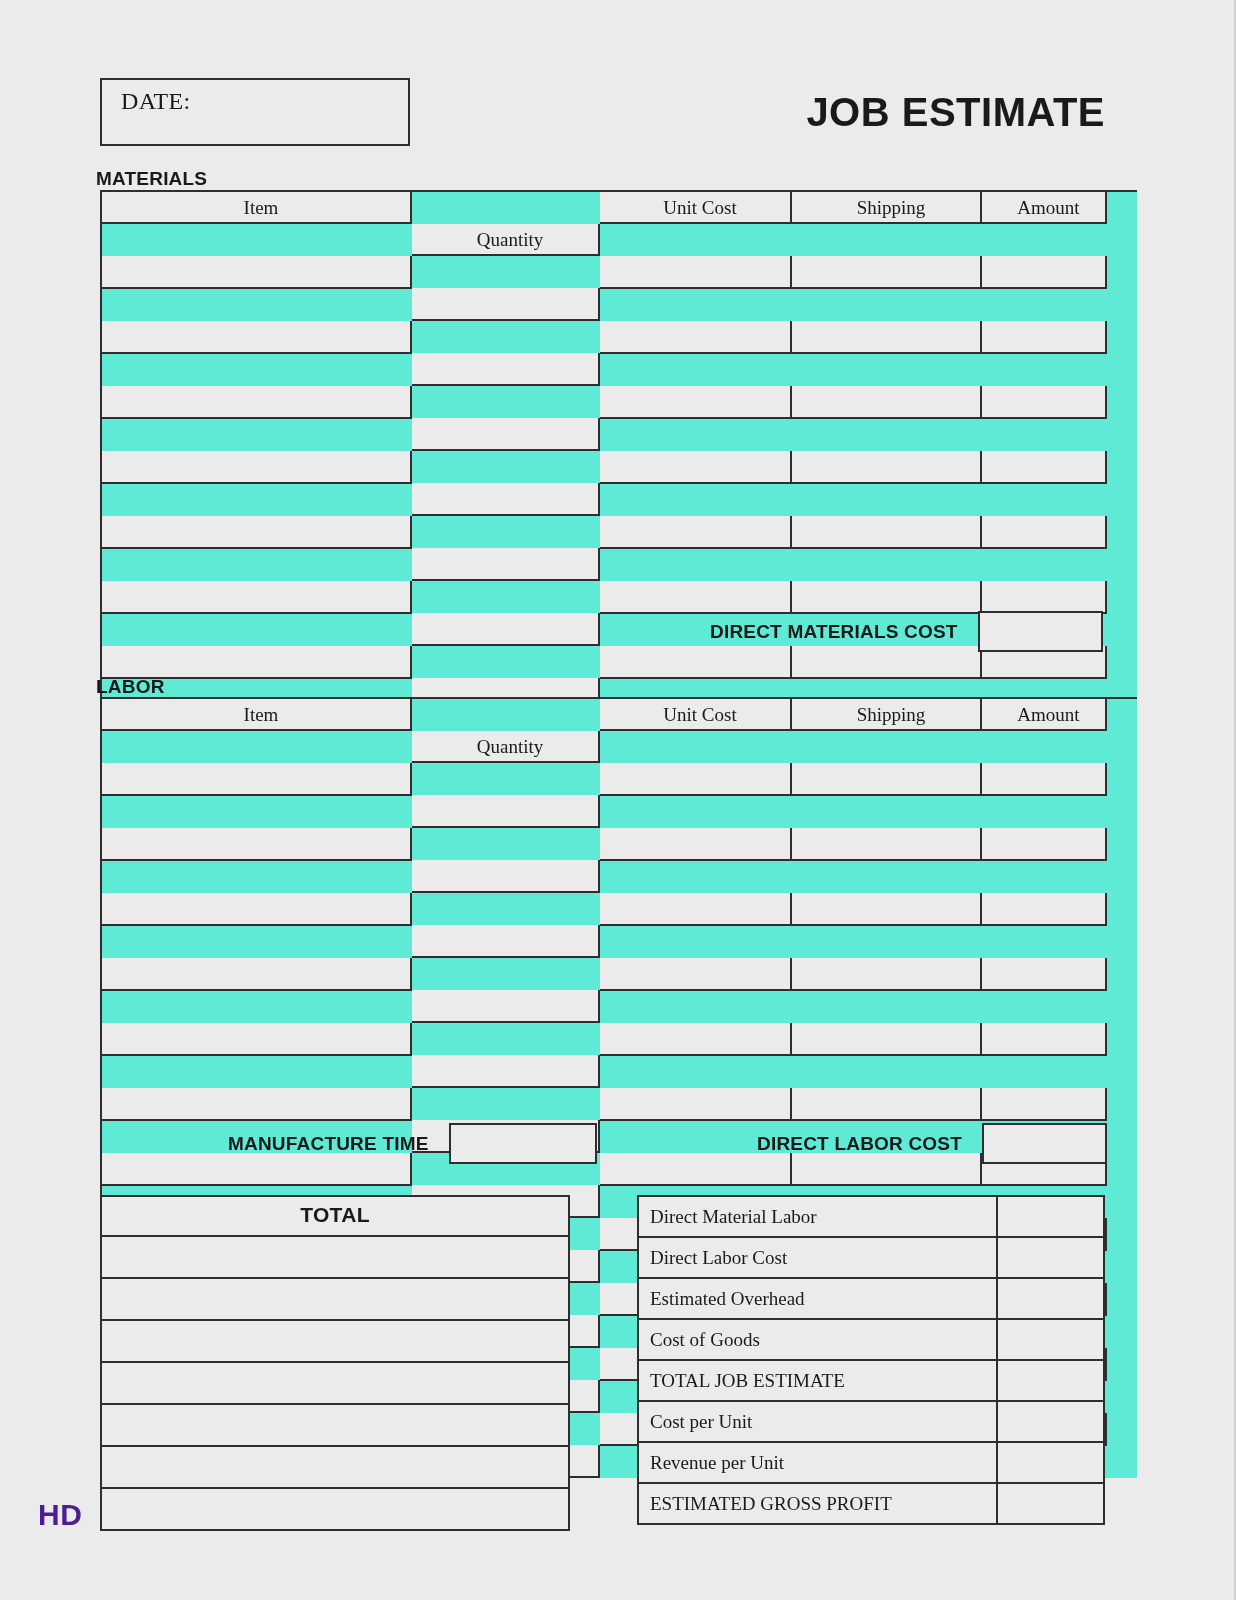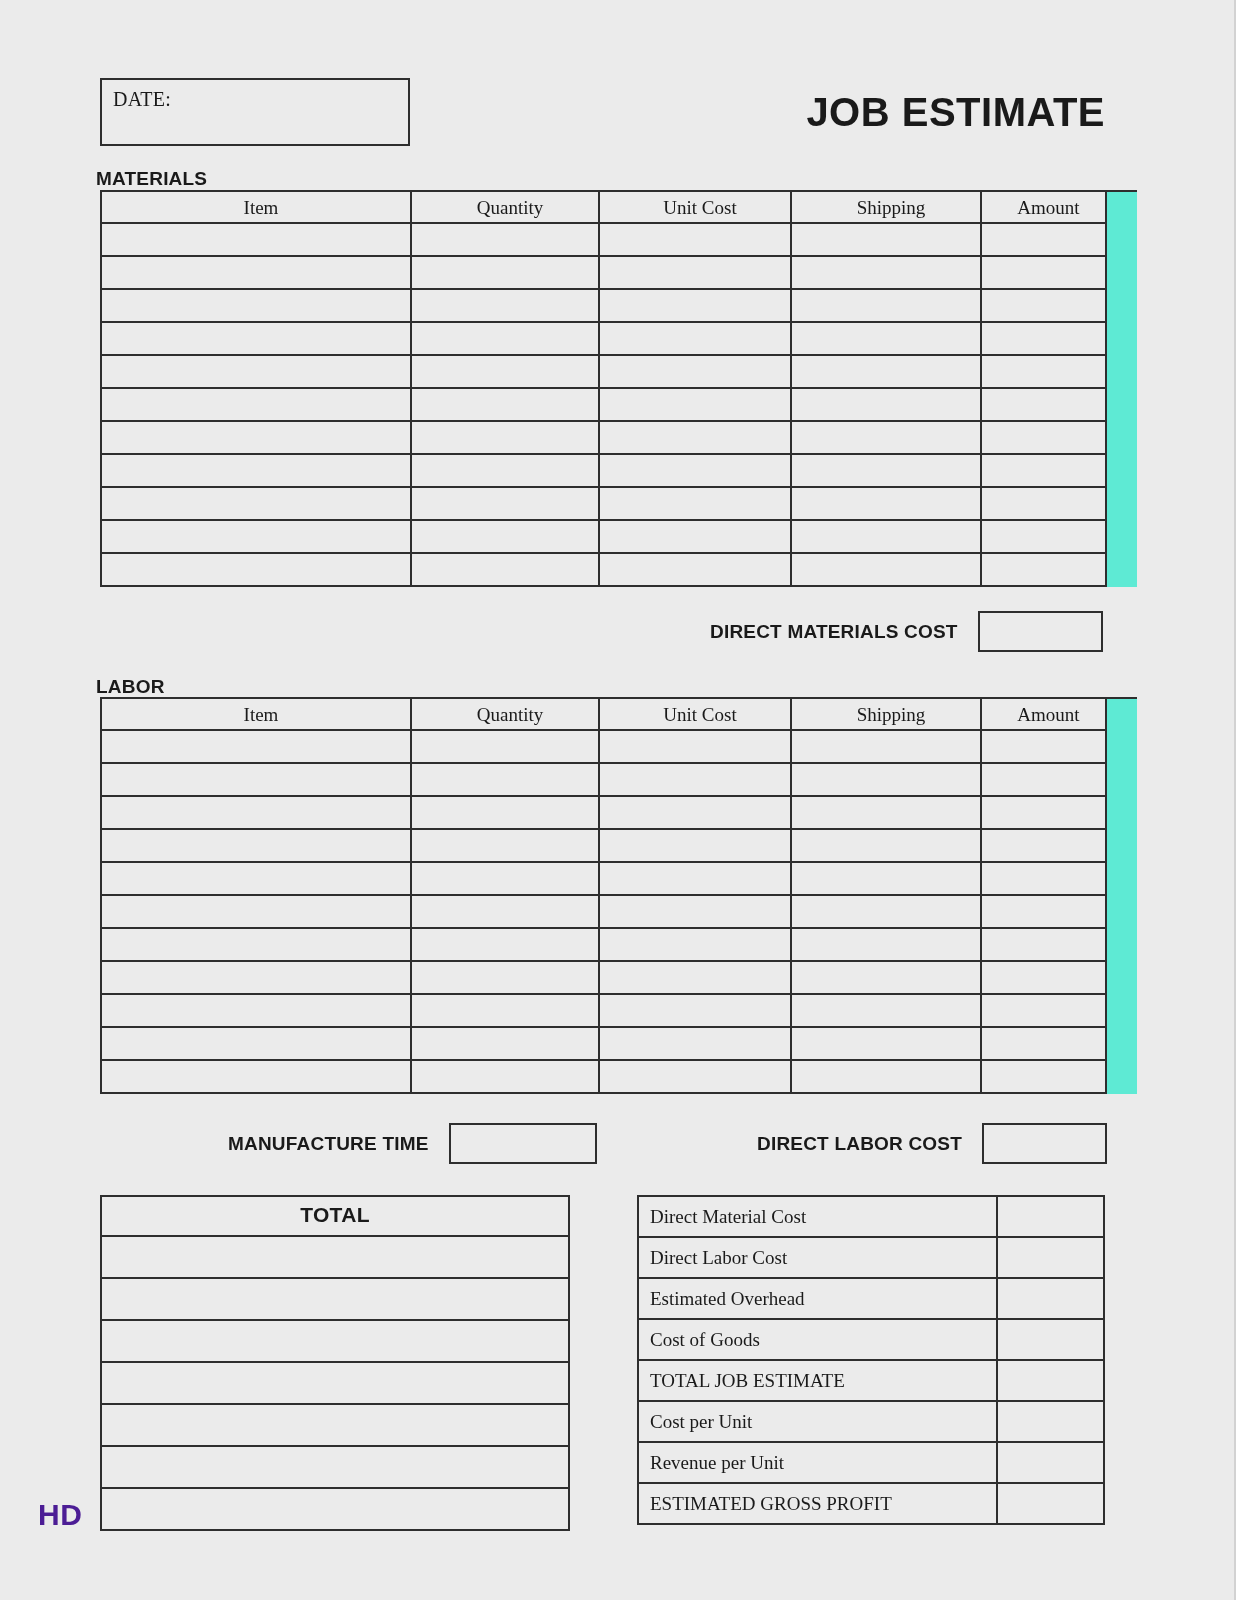--- a/index.html
+++ b/index.html
@@ -35,23 +35,23 @@
     left: 0;
     top: 0;
     width: 310px;
     height: 68px;
     border: 2px solid #2e2e2e;
     background: #ebebeb;
   }
 
   #date-label {
     position: absolute;
-    left: 11px;
+    left: 19px;
     top: 8px;
-    font-size: 20px;
+    font-size: 24px;
     font-family: "Liberation Serif", serif;
     letter-spacing: .3px;
   }
 
   #doc-title {
     position: absolute;
     right: 0;
     top: 12px;
     font-family: "Liberation Sans", sans-serif;
     font-weight: bold;
@@ -85,21 +85,21 @@
     width: 100%;
   }
 
   .grid-row > div {
     border-right: 2px solid #2e2e2e;
     border-bottom: 2px solid #2e2e2e;
     background: #ebebeb;
   }
 
   .c-item     { width: 310px; }
-  .c-qty      { width: 188px; }
+  .c-qty      { width: 188px; margin-top: 32px; }
   .c-unit     { width: 192px; }
   .c-ship     { width: 190px; }
   .c-amount   { width: 125px; }
 
   .grid-row.head > div {
     height: 32px;
     padding: 3px 0 0 10px;
     font-family: "Liberation Serif", serif;
     font-size: 19px;
     line-height: 26px;
@@ -421,21 +421,21 @@
       <div class="n-row"></div>
       <div class="n-row"></div>
       <div class="n-row"></div>
       <div class="n-row"></div>
       <div class="n-row"></div>
       <div class="n-row"></div>
     </div>
 
   <div id="summary-table">
       <div class="s-row">
-        <div class="s-label">Direct Material Cost</div>
+        <div class="s-label">Direct Material Labor</div>
         <div class="s-value"></div>
       </div>
       <div class="s-row">
         <div class="s-label">Direct Labor Cost</div>
         <div class="s-value"></div>
       </div>
       <div class="s-row">
         <div class="s-label">Estimated Overhead</div>
         <div class="s-value"></div>
       </div>

